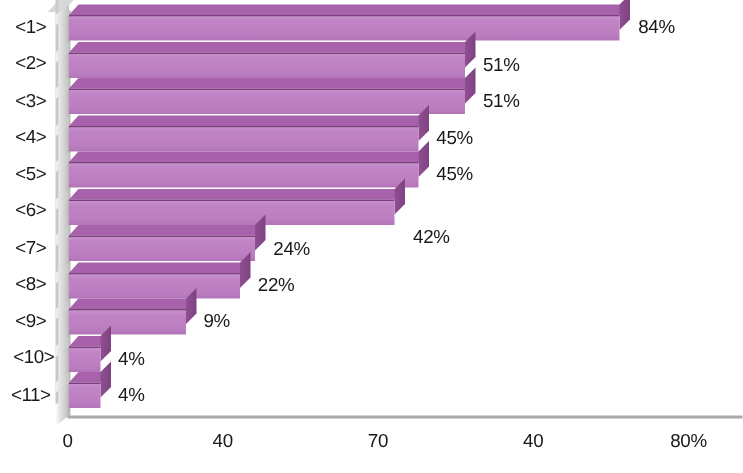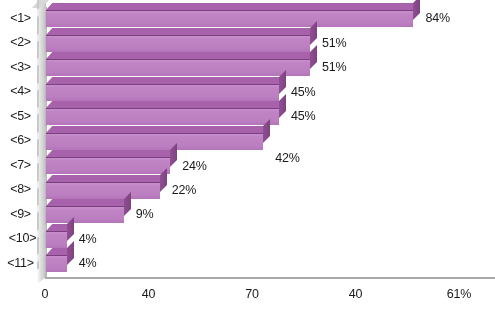--- a/index.html
+++ b/index.html
@@ -237,18 +237,18 @@
           <div class="bar-face"></div>
         </div>
         <div class="bar-value" style="top: 248.455px; left: 33.7px;">4%</div>
       </div>
     <div class="xaxis-line"></div>
     <div id="xticks">
         <div class="xtick" style="left: -30px; width: 60px;">0</div>
         <div class="xtick" style="left: 73.5px; width: 60px;">40</div>
         <div class="xtick" style="left: 177px; width: 60px;">70</div>
         <div class="xtick" style="left: 280.5px; width: 60px;">40</div>
-        <div class="xtick" style="left: 384px; width: 60px;">61%</div>
+        <div class="xtick" style="left: 384px; width: 60px;">80%</div>
       </div>
   </div>
 
 
 </div>
 
 </body></html>

